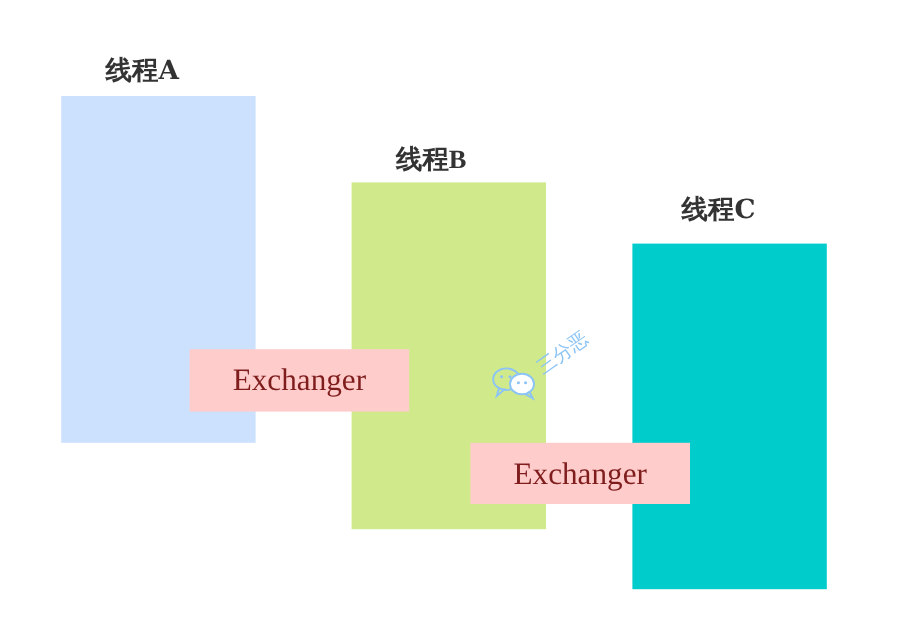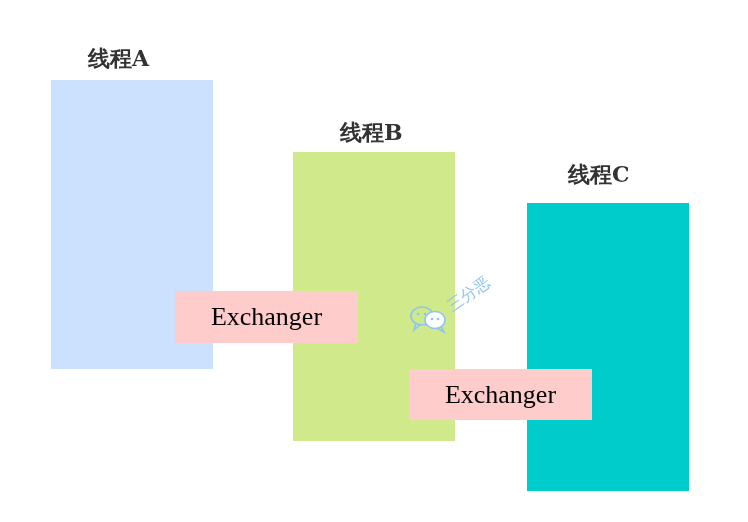--- a/index.html
+++ b/index.html
@@ -2,30 +2,30 @@
 <html><head>
   <meta charset="utf-8">
   <style>
     html, body { margin: 0; padding: 0; background: #ffffff; }
     body { width: 748px; height: 522px; position: relative; overflow: hidden;
            font-family: "DejaVu Serif", "Liberation Serif", serif; }
     .box { position: absolute; }
     .label { position: absolute; font-size: 22px; color: #333333; white-space: nowrap;
              font-family: "DejaVu Serif", "Liberation Serif", serif; font-weight: bold; }
     .exch { position: absolute; display: flex; align-items: center; justify-content: center;
-            font-family: "Liberation Serif", "DejaVu Serif", serif; font-size: 26px; color: #000000; margin-left: 17px; }
+            font-family: "Liberation Serif", "DejaVu Serif", serif; font-size: 26px; color: #7f1d1d; }
     .wm { position: absolute; left: 408px; top: 266px; width: 130px; height: 72px; }
   </style>
 </head>
 <body>
 
 <div class="label" style="left:88px; top:44px;">线程A</div>
 <div class="box" style="left:51px; top:80px; width:162px; height:289px; background:#cce1fe;"></div>
 
-<div class="label" style="left:340px; top:118px;">线程B</div>
+<div class="label" style="left:330px; top:118px;font-family:Liberation Serif, serif;">线程B</div>
 <div class="box" style="left:293px; top:152px; width:162px; height:289px; background:#cfe98b;"></div>
 
 <div class="label" style="left:568px; top:160px;">线程C</div>
 <div class="box" style="left:527px; top:203px; width:162px; height:288px; background:#00cccc;"></div>
 
 <div class="exch" style="left:158px; top:291px; width:183px; height:52px; background:#ffcccc;">Exchanger</div>
 <div class="exch" style="left:392px; top:369px; width:183px; height:51px; background:#ffcccc;">Exchanger</div>
 
 <div class="wm">
   <svg width="130" height="72" viewBox="0 0 130 72">

